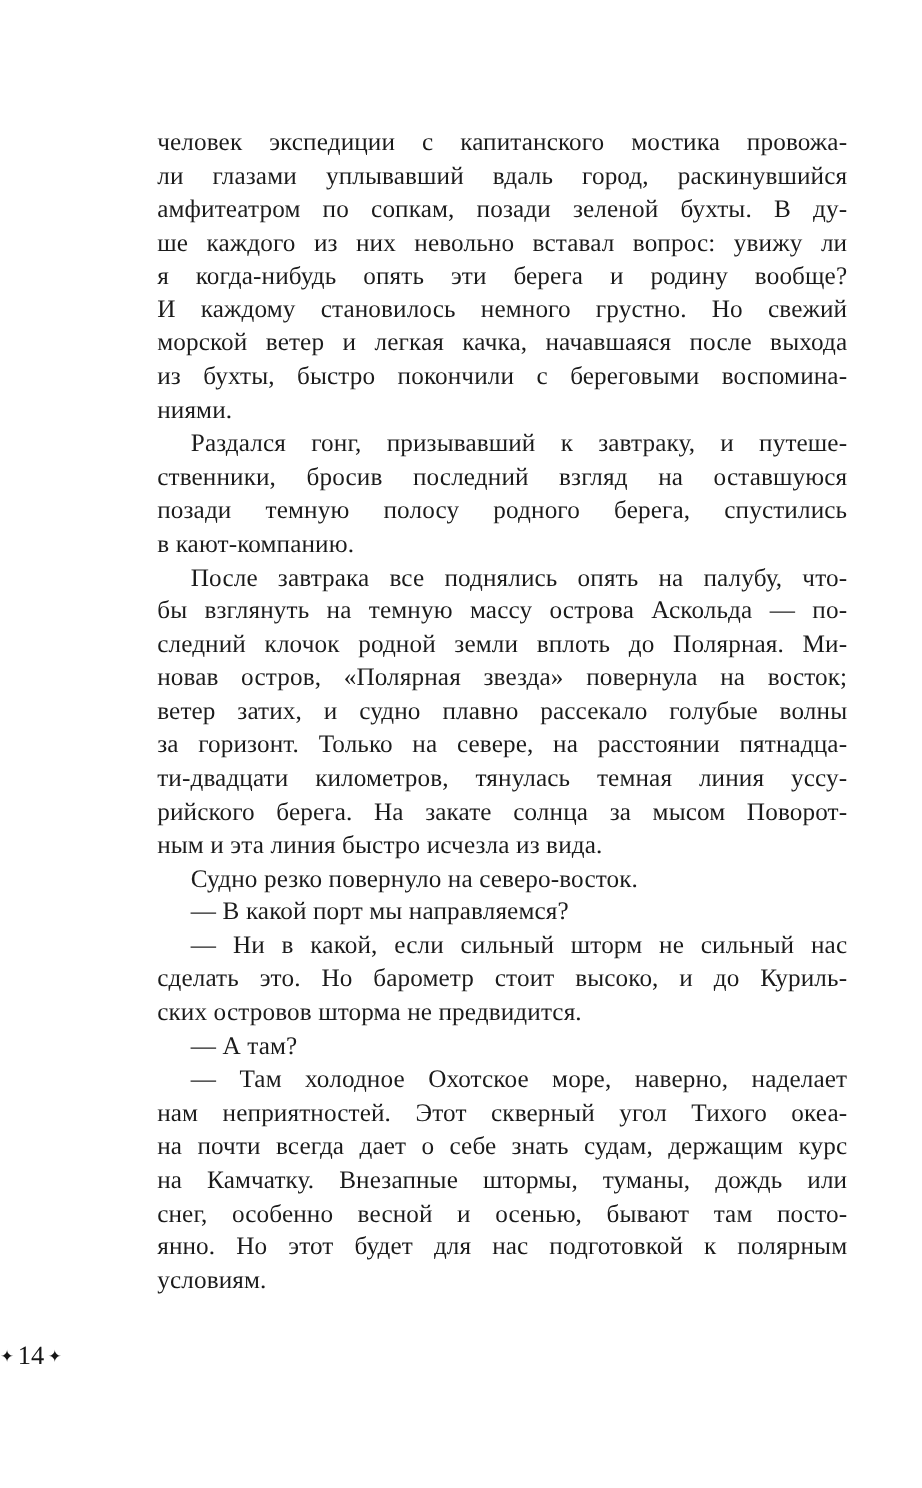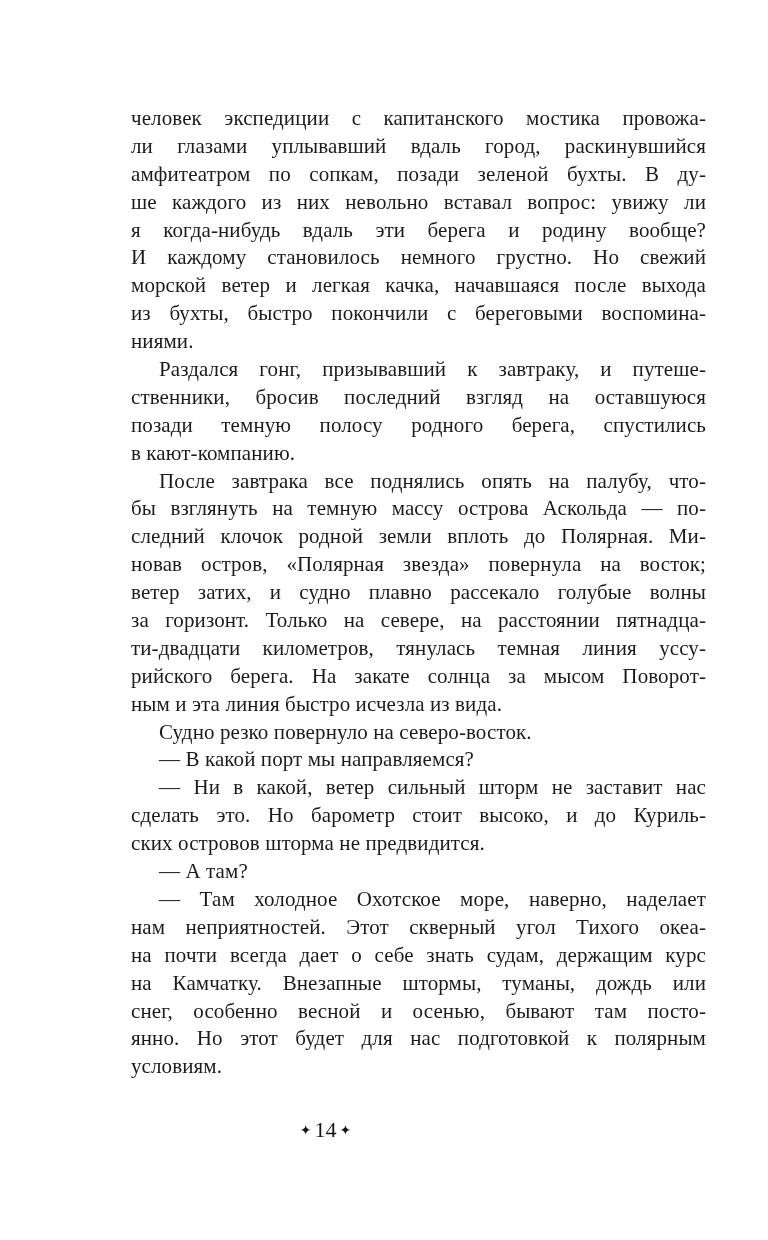--- a/index.html
+++ b/index.html
@@ -42,21 +42,21 @@
     text-align-last: left;
   }
   .line.indent {
     text-indent: 28px;
   }
   .folio {
     position: absolute;
     left: 0;
     top: 1116px;
     width: 651px;
-    text-align: center;
+    text-align: left;
     font-size: 22px;
     line-height: 28px;
     color: #151515;
   }
   .folio .orn {
     font-size: 14px;
     vertical-align: 2px;
     letter-spacing: 0;
   }
   .folio .orn.left  { margin-right: 3px; }
@@ -65,41 +65,41 @@
 </head>
 <body>
 
 <div class="page">
 
   <div class="text-block">
       <div class="line">человек экспедиции с капитанского мостика провожа-</div>
       <div class="line">ли глазами уплывавший вдаль город, раскинувшийся</div>
       <div class="line">амфитеатром по сопкам, позади зеленой бухты. В ду-</div>
       <div class="line">ше каждого из них невольно вставал вопрос: увижу ли</div>
-      <div class="line">я когда-нибудь вдаль эти берега и родину вообще?</div>
+      <div class="line">я когда-нибудь опять эти берега и родину вообще?</div>
       <div class="line">И каждому становилось немного грустно. Но свежий</div>
       <div class="line">морской ветер и легкая качка, начавшаяся после выхода</div>
       <div class="line">из бухты, быстро покончили с береговыми воспомина-</div>
       <div class="line last">ниями.</div>
       <div class="line indent">Раздался гонг, призывавший к завтраку, и путеше-</div>
       <div class="line">ственники, бросив последний взгляд на оставшуюся</div>
       <div class="line">позади темную полосу родного берега, спустились</div>
       <div class="line last">в кают-компанию.</div>
       <div class="line indent">После завтрака все поднялись опять на палубу, что-</div>
       <div class="line">бы взглянуть на темную массу острова Аскольда — по-</div>
       <div class="line">следний клочок родной земли вплоть до Полярная. Ми-</div>
       <div class="line">новав остров, «Полярная звезда» повернула на восток;</div>
       <div class="line">ветер затих, и судно плавно рассекало голубые волны</div>
       <div class="line">за горизонт. Только на севере, на расстоянии пятнадца-</div>
       <div class="line">ти-двадцати километров, тянулась темная линия уссу-</div>
       <div class="line">рийского берега. На закате солнца за мысом Поворот-</div>
       <div class="line last">ным и эта линия быстро исчезла из вида.</div>
       <div class="line last indent">Судно резко повернуло на северо-восток.</div>
       <div class="line last indent">— В какой порт мы направляемся?</div>
-      <div class="line indent">— Ни в какой, ветер сильный шторм не заставит нас</div>
+      <div class="line indent">— Ни в какой, если сильный шторм не сильный нас</div>
       <div class="line">сделать это. Но барометр стоит высоко, и до Куриль-</div>
       <div class="line last">ских островов шторма не предвидится.</div>
       <div class="line last indent">— А там?</div>
       <div class="line indent">— Там холодное Охотское море, наверно, наделает</div>
       <div class="line">нам неприятностей. Этот скверный угол Тихого океа-</div>
       <div class="line">на почти всегда дает о себе знать судам, держащим курс</div>
       <div class="line">на Камчатку. Внезапные штормы, туманы, дождь или</div>
       <div class="line">снег, особенно весной и осенью, бывают там посто-</div>
       <div class="line">янно. Но этот будет для нас подготовкой к полярным</div>
       <div class="line last">условиям.</div>

